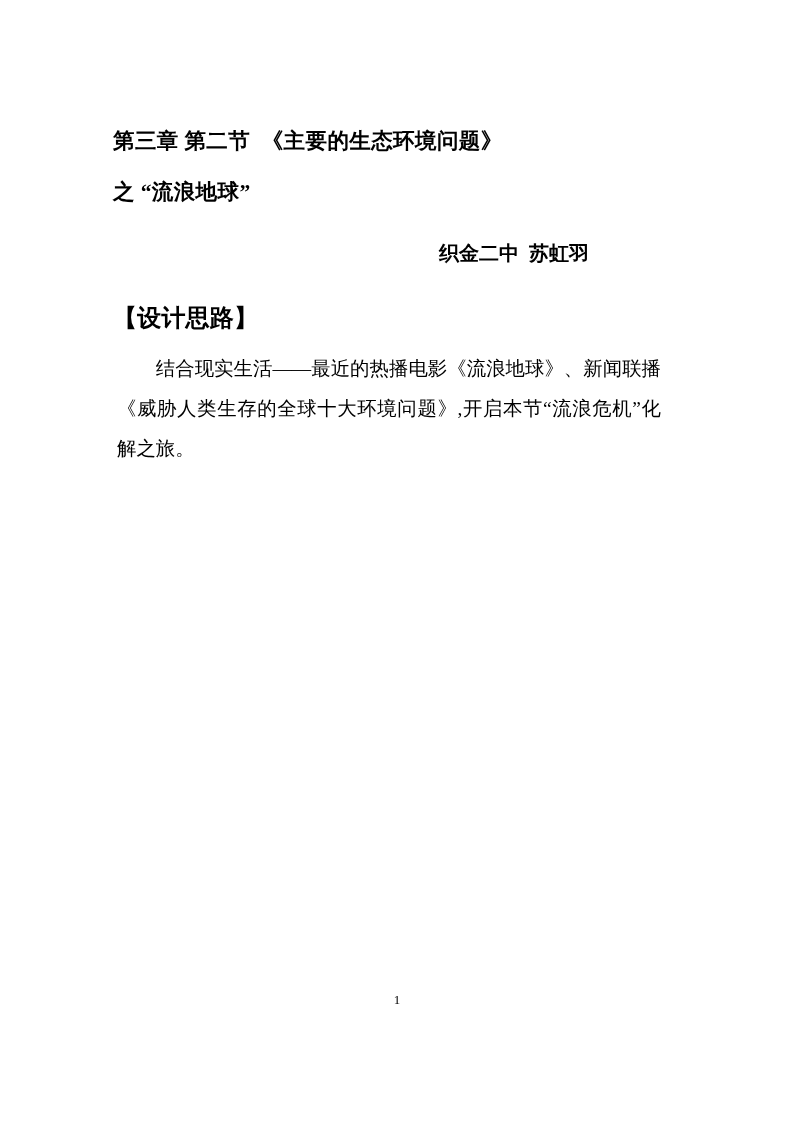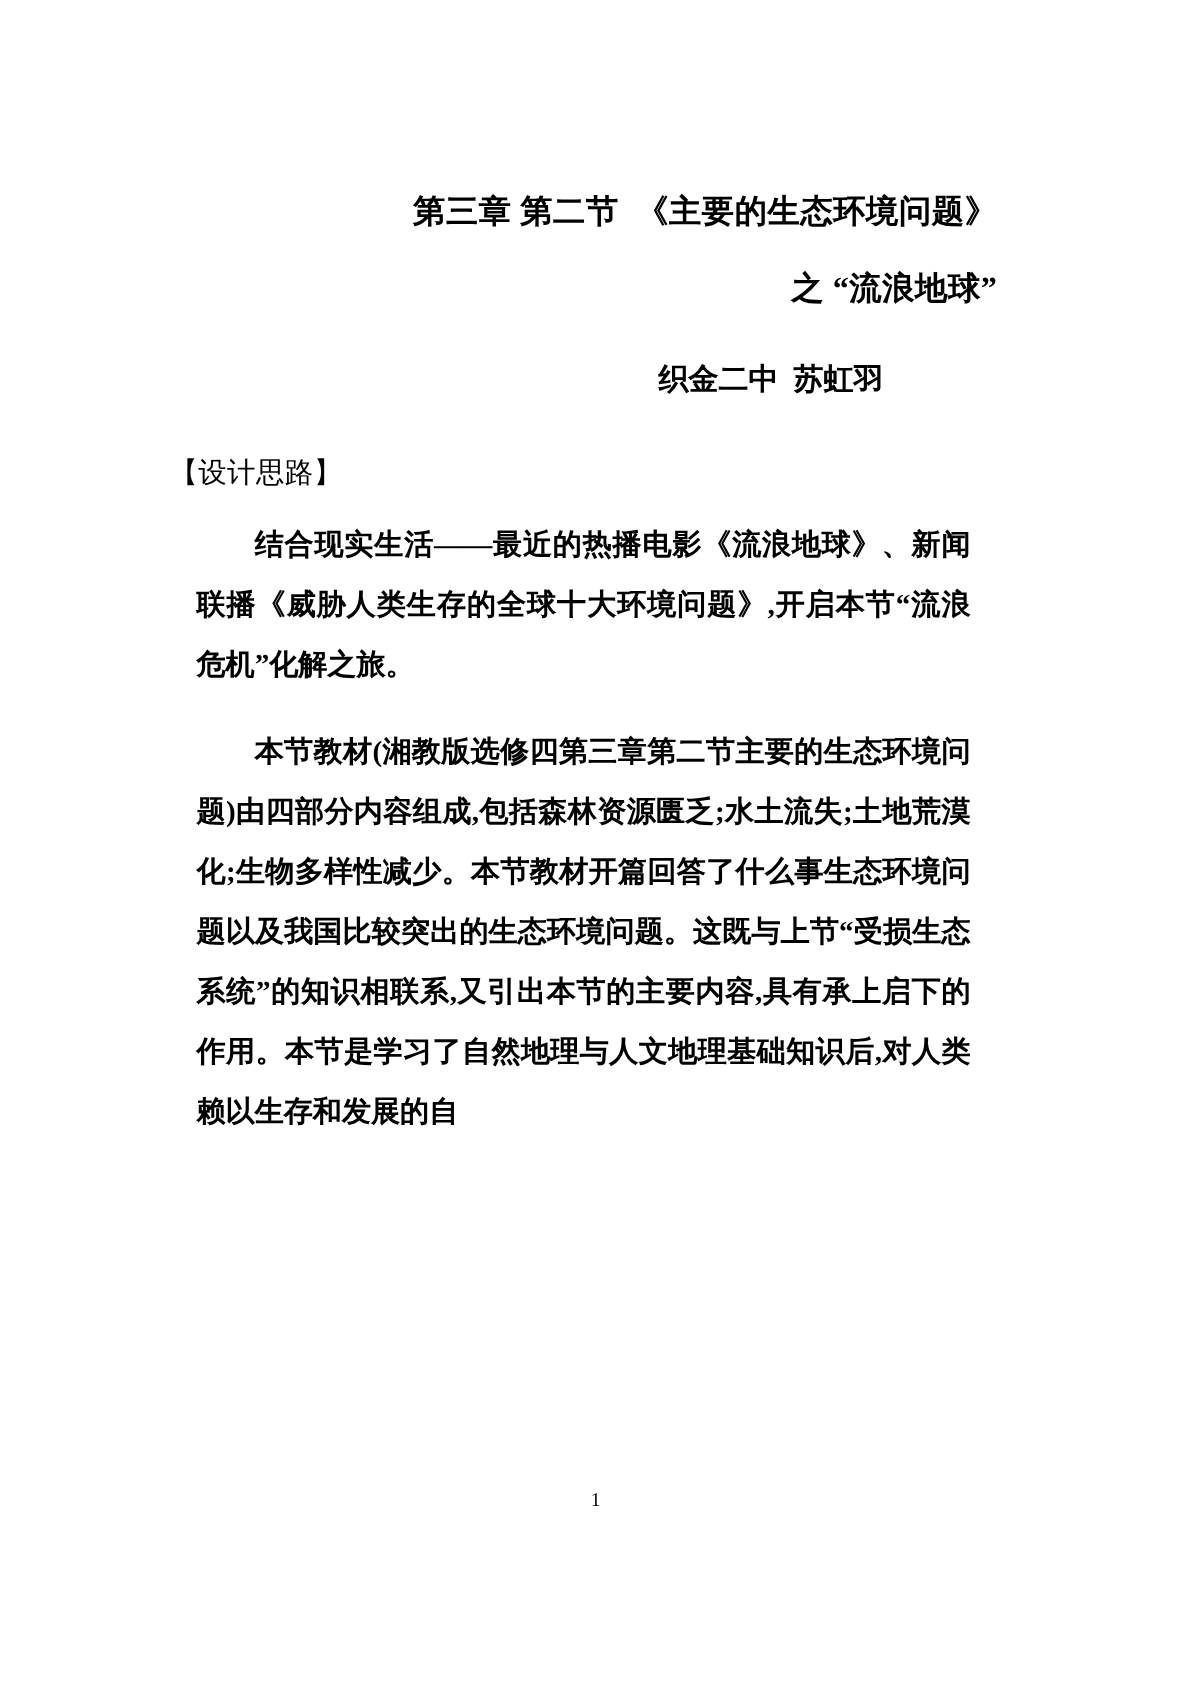--- a/index.html
+++ b/index.html
@@ -24,61 +24,60 @@
   .content {
     position: absolute;
     left: 113px;
     top: 0;
     width: 552px;
   }
   .title-block {
     padding-top: 131px;
   }
   .title-line {
-    text-align: right;
+    text-align: left;
     font-size: 21.5px;
     font-weight: bold;
     line-height: 1.0;
     letter-spacing: 0.4px;
     white-space: pre;
   }
   .title-line-1 {
     margin-bottom: 29px;
   }
   .author-line {
     margin-top: 40px;
     text-align: center;
     padding-left: 250px;
     font-size: 20px;
     font-weight: bold;
     line-height: 1.0;
     white-space: pre;
   }
   .section-heading {
-    font-size: 19px;
-    font-weight: normal;
+    font-size: 24px;
+    font-weight: bold;
     line-height: 1.0;
     letter-spacing: 0.2px;
     white-space: pre;
   }
   .sh-design {
     margin-top: 43px;
   }
   .sh-analysis {
     margin-top: 31px;
     margin-bottom: 0;
   }
   .para {
     font-size: 19.4px;
     line-height: 40px;
     text-align: justify;
     text-justify: inter-ideograph;
     letter-spacing: 0px;
-    margin: 18px;
-    font-weight: bold;
+    margin: 4px;
   }
   .para.indent {
     text-indent: 2em;
   }
   .p-design-1 {
     margin-top: 19px;
   }
   .p-design-2 {
     margin-top: 8px;
   }
@@ -109,19 +108,18 @@
     </div>
 
     <div class="author-line">织金二中  苏虹羽</div>
 
     <div class="section-heading sh-design">【设计思路】</div>
 
     <p class="para indent p-design-1">结合现实生活——最近的热播电影《流浪地球》、新闻联播《威胁人类生存的全球十大环境问题》,开启本节“流浪危机”化解之旅。</p>
 
 
 
-    <p class="para indent p-analysis-1">本节教材(湘教版选修四第三章第二节主要的生态环境问题)由四部分内容组成,包括森林资源匮乏;水土流失;土地荒漠化;生物多样性减少。本节教材开篇回答了什么事生态环境问题以及我国比较突出的生态环境问题。这既与上节“受损生态系统”的知识相联系,又引出本节的主要内容,具有承上启下的作用。本节是学习了自然地理与人文地理基础知识后,对人类赖以生存和发展的自</p>
 
   </div>
 
   <div class="page-number">1</div>
 
 </div>
 
 </body></html>

